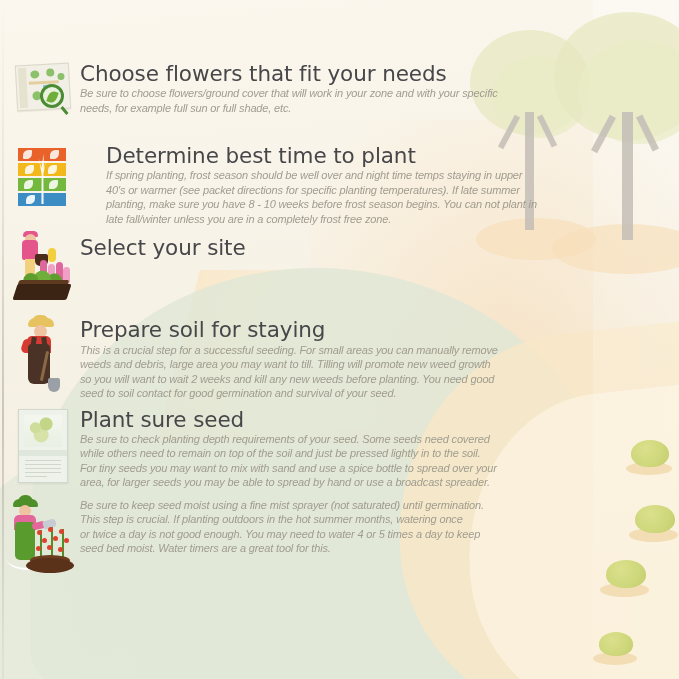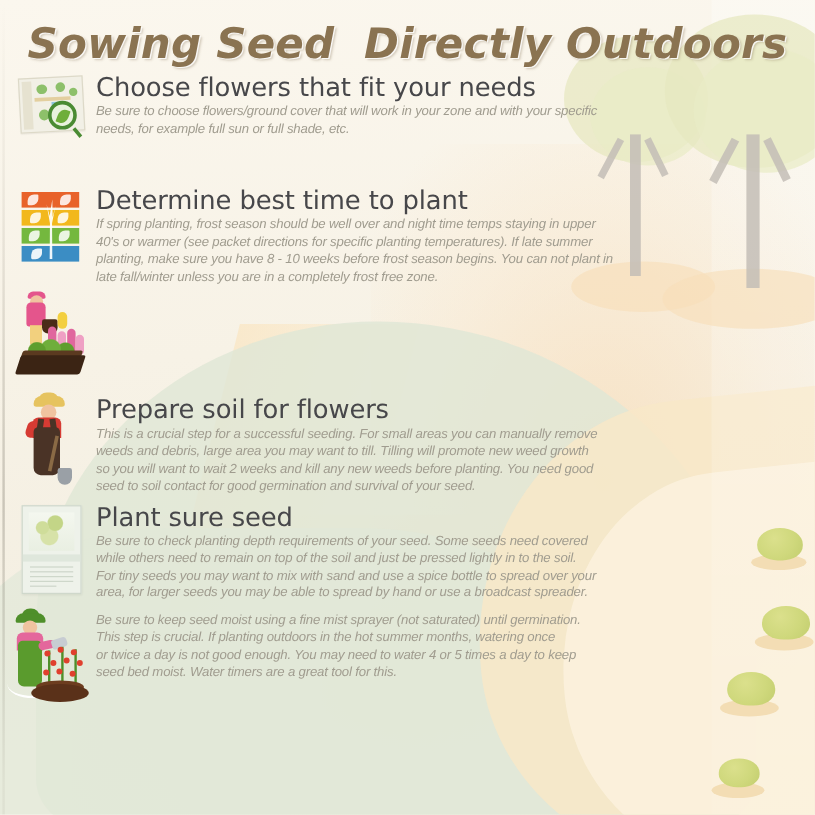--- a/index.html
+++ b/index.html
@@ -186,21 +186,21 @@
     font-size: 11px;
     line-height: 1.32;
     color: #a09c8f;
     margin: 0;
     white-space: pre-line;
     letter-spacing: -.15px;
   }
 
   
   .s1 { margin-top: 0px; }
-  .s2 { margin-top: 20px; }
+  .s2 { margin-top: 8px; gap: 26px; }
   .s3 { margin-top: 10px; }
   .s4 { margin-top: 8px; }
   .s5 { margin-top: 7px; }
   .s6 { margin-top: 8px; }
 
   
   .plan {
     position: absolute; left: 6px; top: 2px;
     width: 52px; height: 44px;
     background: #f2f0e6;
@@ -382,21 +382,20 @@
       <div class="bush" style="width:40px; height:28px; left:3px;"></div>
     </div>
     <div class="shrub" style="left:596px; top:632px; width:40px; height:32px;">
       <div class="mound" style="left:-3px; top:20px; width:44px; height:13px;"></div>
       <div class="bush" style="width:34px; height:24px; left:3px;"></div>
     </div>
 
     <div class="edge-rule"></div>
   </div>
 
-  <div class="poster-title">Sowing Seed  Directly Outdoors</div>
 
   <div class="steps">
 
     <div class="step s1">
       <div class="step-icon">
         <div class="plan">
           <div class="pl-strip" style="left:2px; top:2px; width:8px; height:40px;"></div>
           <div class="pl-green" style="left:14px; top:5px; width:9px; height:8px;"></div>
           <div class="pl-green" style="left:30px; top:4px; width:8px; height:8px;"></div>
           <div class="pl-green" style="left:41px; top:9px; width:7px; height:7px;"></div>
@@ -455,38 +454,39 @@
         <div class="fb-yellow"></div>
         <div class="fb-spike" style="left:30px; top:24px; height:22px;"></div>
         <div class="fb-spike pale" style="left:38px; top:28px; height:20px;"></div>
         <div class="fb-spike" style="left:46px; top:26px; height:22px;"></div>
         <div class="fb-spike pale" style="left:53px; top:31px; height:17px;"></div>
         <div class="fb-greens"></div>
         <div class="fb-bed2"></div>
         <div class="fb-bed"></div>
       </div>
       <div class="step-body">
+        <h2 class="step-title">Select your site</h2>
       </div>
     </div>
 
     <div class="step s4">
       <div class="step-icon">
         <div class="p4-hat2"></div>
         <div class="p4-hat"></div>
         <div class="p4-head"></div>
         <div class="p4-arm"></div>
         <div class="p4-shirt"></div>
         <div class="p4-strap"></div>
         <div class="p4-strap2"></div>
         <div class="p4-bibs"></div>
         <div class="p4-handle"></div>
         <div class="p4-blade"></div>
       </div>
       <div class="step-body">
-        <h2 class="step-title">Prepare soil for flowers</h2>
+        <h2 class="step-title">Prepare soil for staying</h2>
         <p class="step-text">This is a crucial step for a successful seeding. For small areas you can manually remove
 weeds and debris, large area you may want to till. Tilling will promote new weed growth
 so you will want to wait 2 weeks and kill any new weeds before planting. You need good
 seed to soil contact for good germination and survival of your seed.</p>
       </div>
     </div>
 
     <div class="step s5">
       <div class="step-icon">
         <div class="packet">

